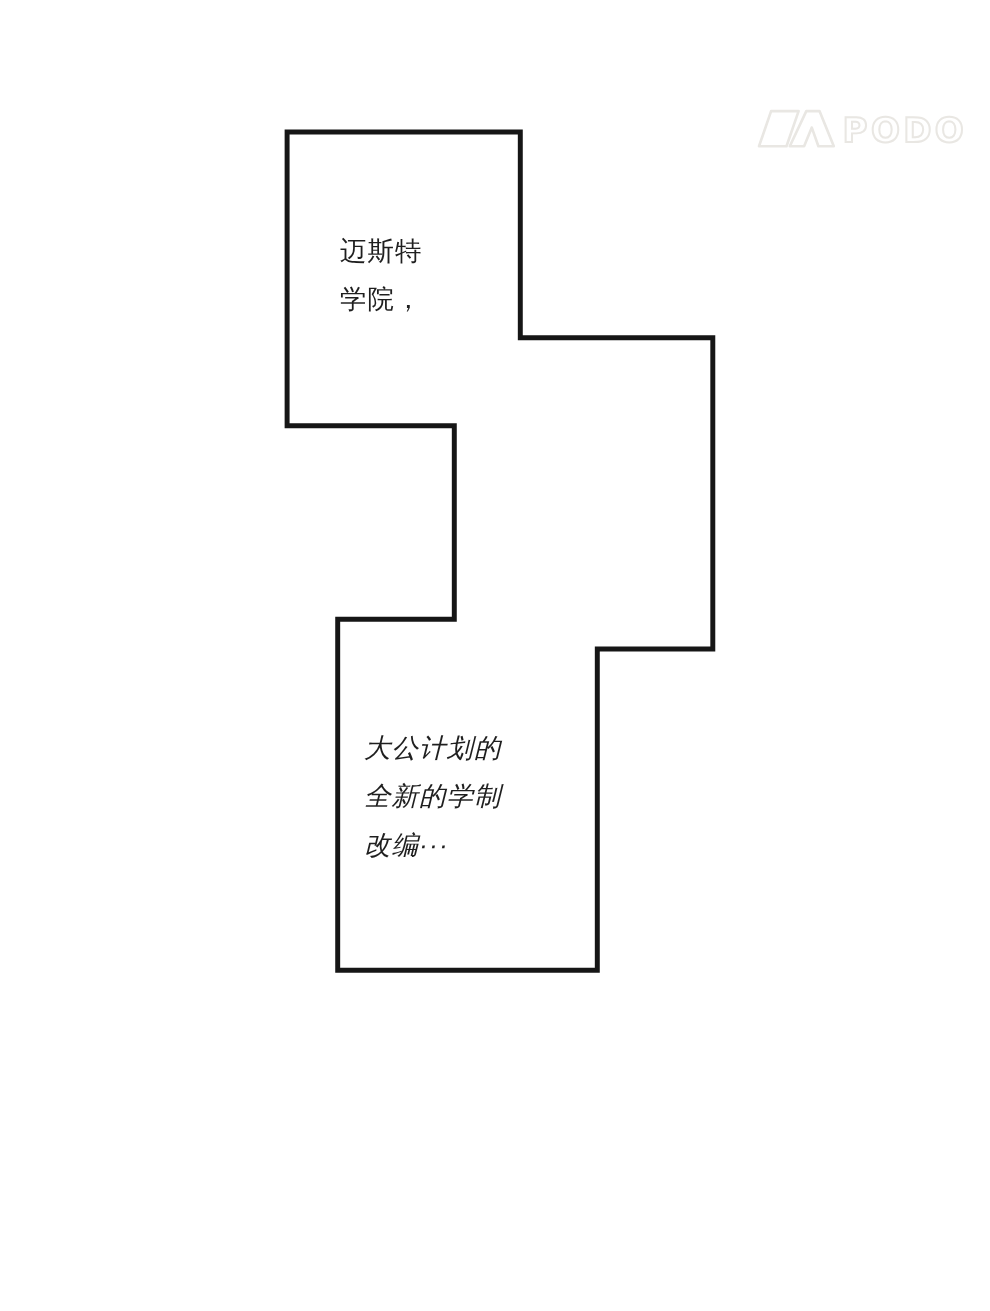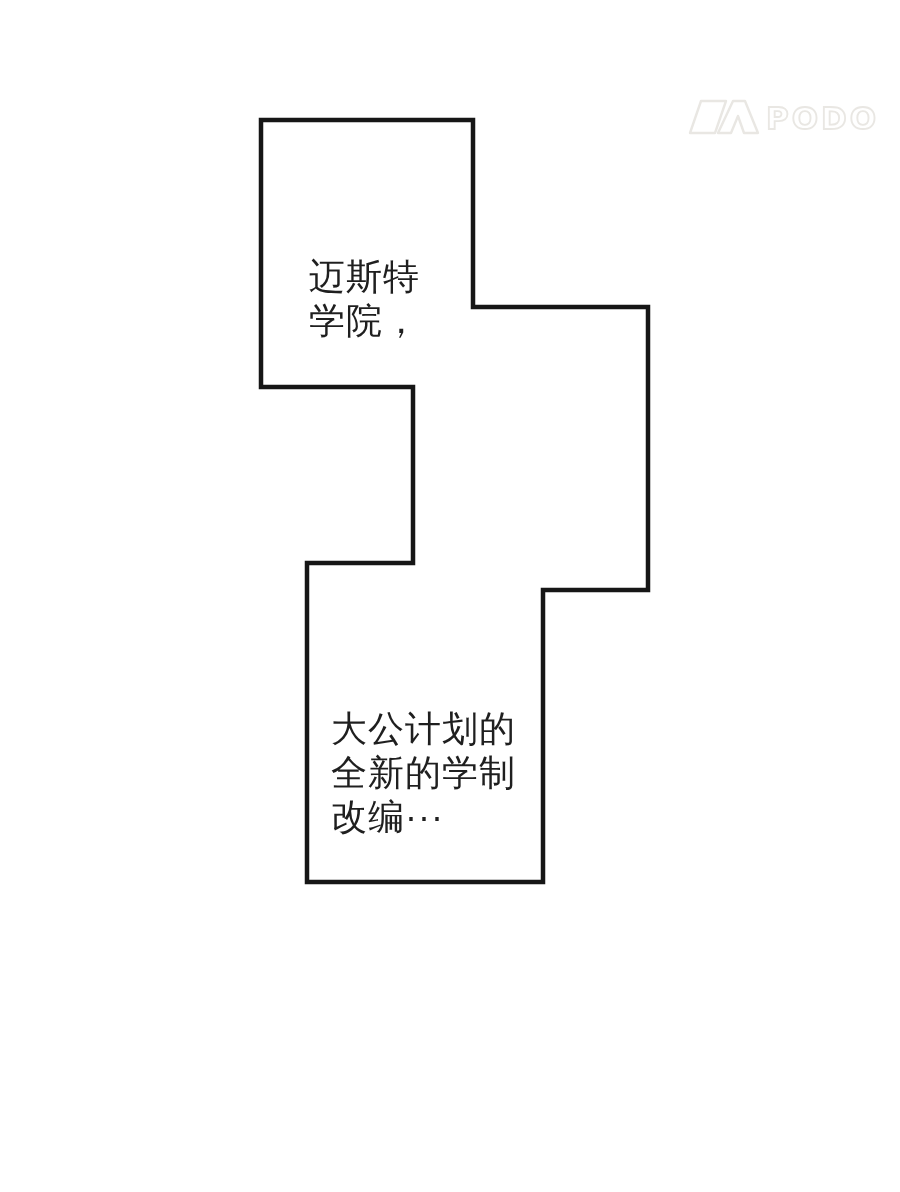--- a/index.html
+++ b/index.html
@@ -22,30 +22,29 @@
   
   .bubble-svg {
     position: absolute;
     left: 0; top: 0;
     width: 900px; height: 1192px;
   }
   
   .btext {
     position: absolute;
     color: #1f1f1f;
-    font-size: 36px;
+    font-size: 24px;
     line-height: 44px;
     letter-spacing: 1px;
     white-space: pre-line;
     font-weight: 500;
-    margin-top: 48px;
   }
   .btext.t1 { left: 309px; top: 207px; }
   .btext.t2 { left: 488px; top: 426px; }
-  .btext.t3 { left: 331px; top: 659px; }
+  .btext.t3 { left: 331px; top: 659px; font-style: italic; }
   
   .portrait {
     position: absolute;
     left: 430px;
     top: 1008px;
     width: 330px;
     height: 184px;
   }
 </style>
 </head>

